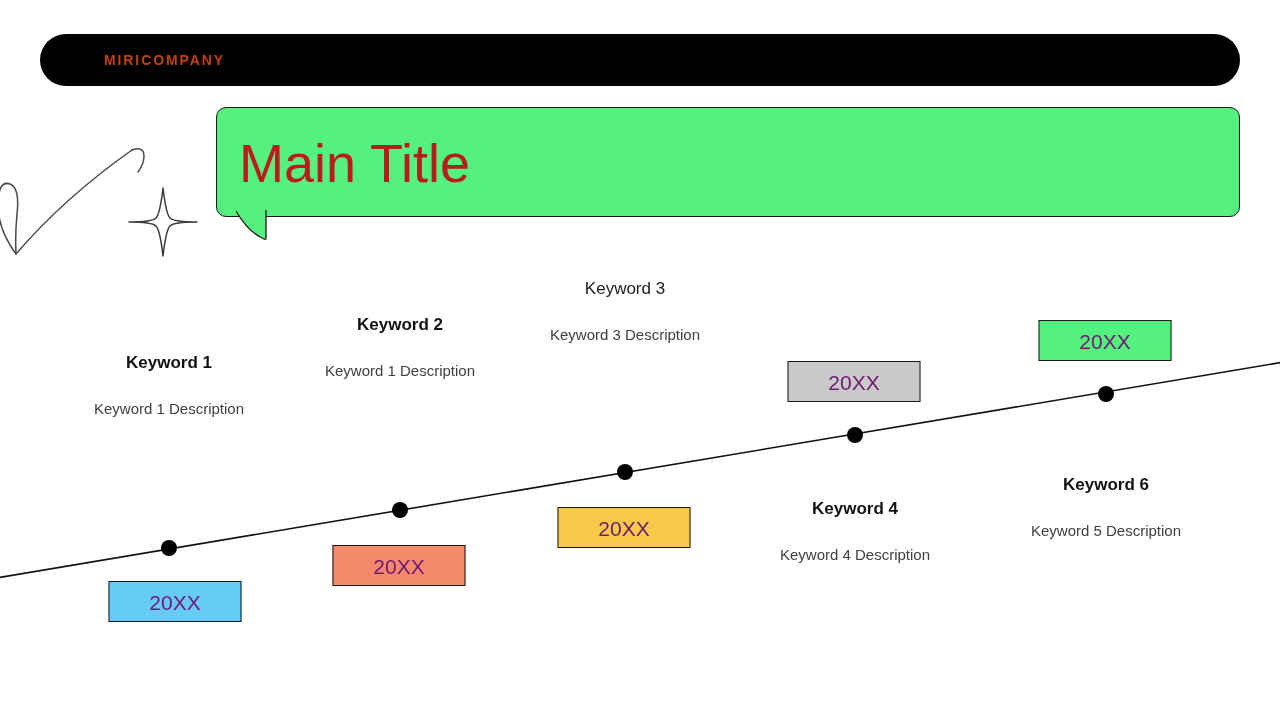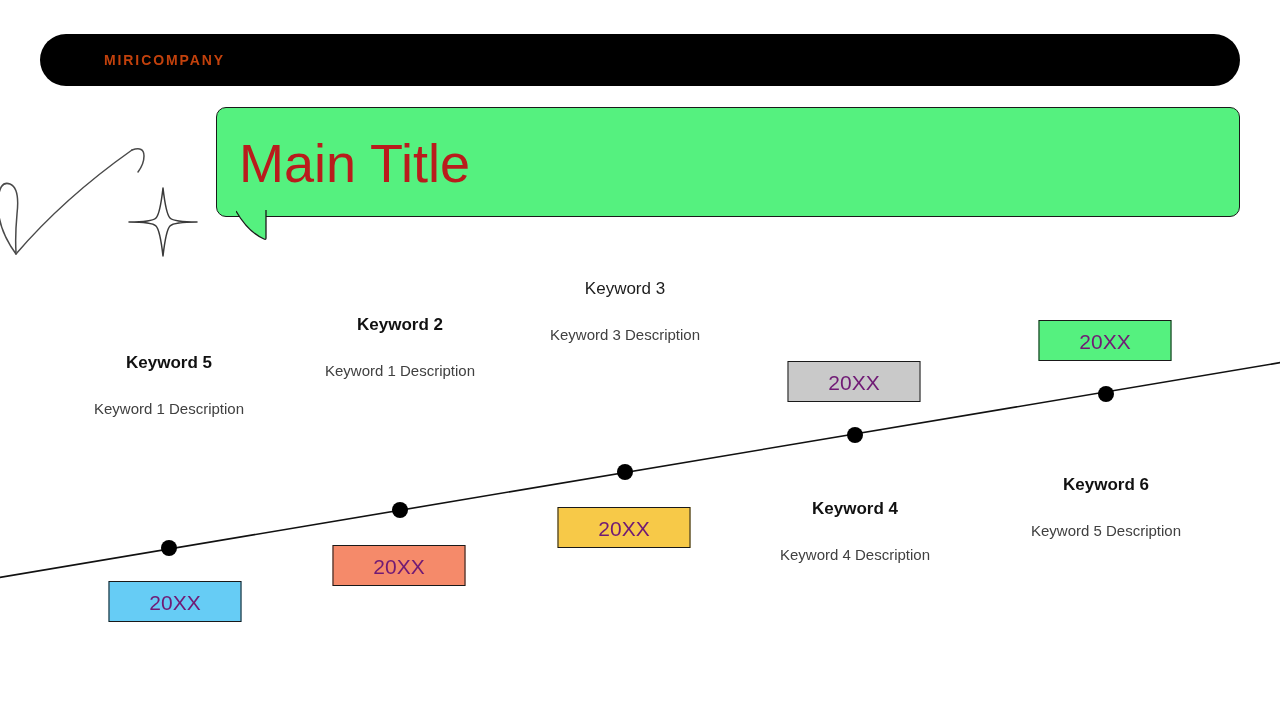--- a/index.html
+++ b/index.html
@@ -160,21 +160,21 @@
 <svg id="timeline-svg" viewBox="0 0 1280 720">
   <line x1="-4" y1="578" x2="1284" y2="362" stroke="#111111" stroke-width="1.6"></line>
   <circle cx="169" cy="548" r="8" fill="#000000"></circle>
   <circle cx="400" cy="510" r="8" fill="#000000"></circle>
   <circle cx="625" cy="472" r="8" fill="#000000"></circle>
   <circle cx="855" cy="435" r="8" fill="#000000"></circle>
   <circle cx="1106" cy="394" r="8" fill="#000000"></circle>
 </svg>
 
 <div class="kw-block" style="left:169px; top:353px;">
-  <div class="kw-title">Keyword 5</div>
+  <div class="kw-title">Keyword 1</div>
   <div class="kw-desc">Keyword 1 Description</div>
 </div>
 <div class="year-badge" style="left:175px; top:581px; background:#66ccf5;">20XX</div>
 
 <div class="kw-block" style="left:400px; top:315px;">
   <div class="kw-title">Keyword 2</div>
   <div class="kw-desc">Keyword 1 Description</div>
 </div>
 <div class="year-badge" style="left:399px; top:545px; background:#f58a6a;">20XX</div>
 

